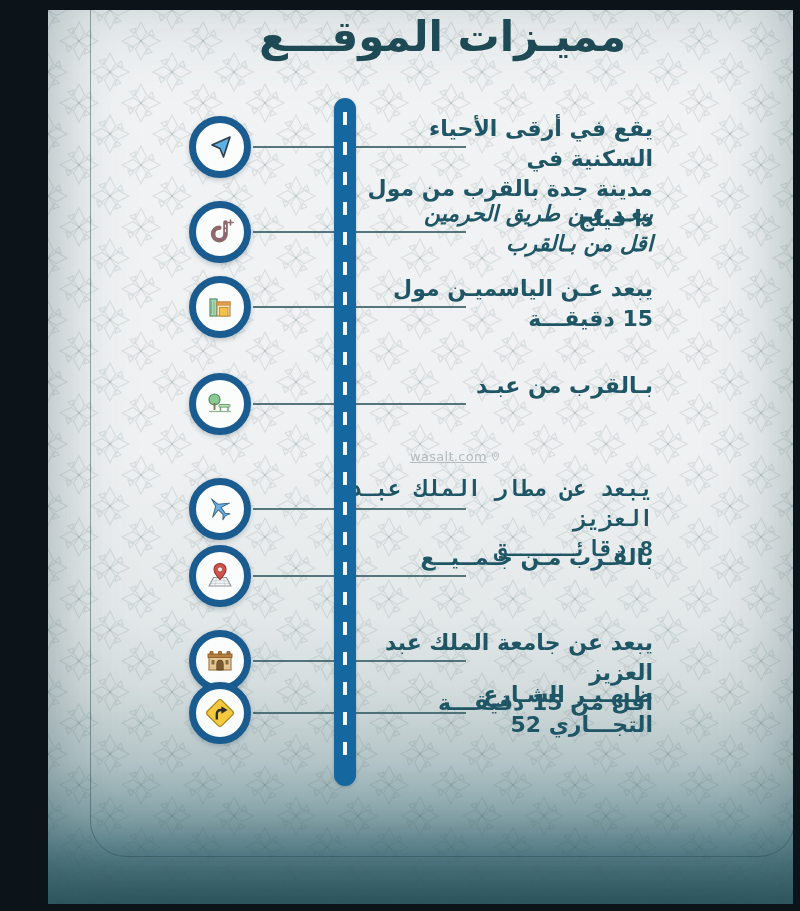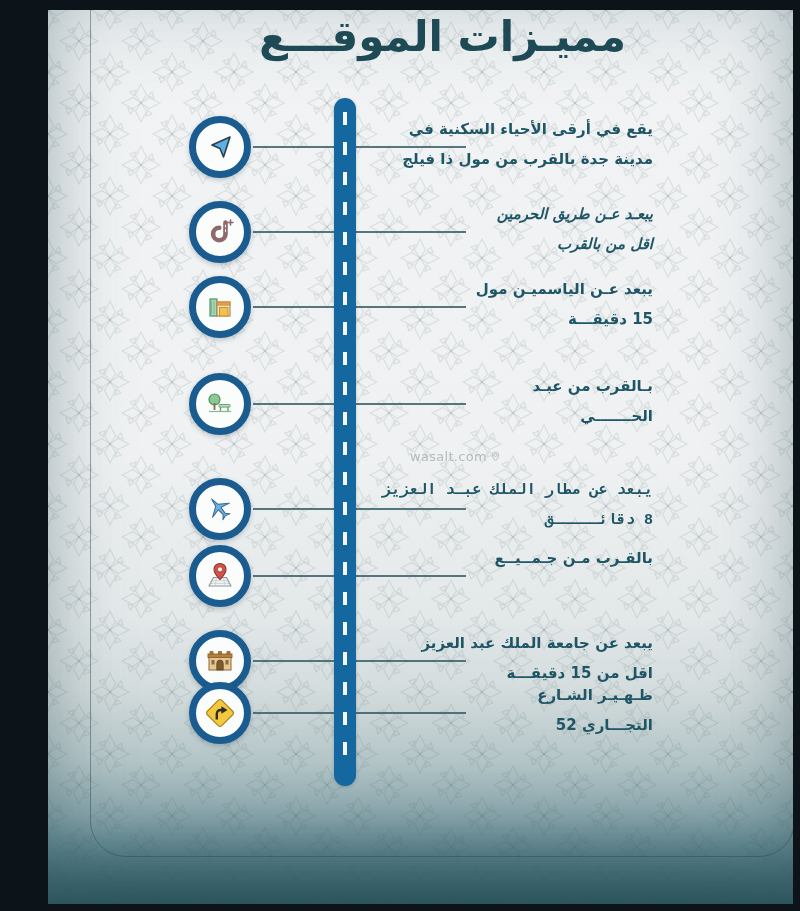--- a/index.html
+++ b/index.html
@@ -48,26 +48,27 @@
     position:absolute;left:141px;top:12px;width:62px;height:62px;z-index:7;
     background:#fbfcfc;border:7px solid #1a5c90;border-radius:50%;
     box-sizing:border-box;display:flex;align-items:center;justify-content:center;
     box-shadow:0 2px 5px rgba(25,55,75,.25);
   }
   .circle .icon{width:34px;height:34px;display:block;}
   .circle .icon svg{width:34px;height:34px;display:block;}
   .item-text{
     position:absolute;right:140px;top:10px;width:310px;z-index:5;
     direction:rtl;text-align:right;color:#1f5666;
-    font-size:15px;font-weight:bold;line-height:30px;
+    font-size:22px;font-weight:bold;line-height:30px;
   }
   .watermark{
     position:absolute;left:362px;top:439px;z-index:9;
     font-size:13px;color:#b3bbbe;display:flex;align-items:center;gap:3px;
     letter-spacing:.3px;
+    text-decoration:underline;
   }
   .watermark svg{display:block;}
 </style>
 </head>
 <body>
 
 <div class="inner">
 
   <svg class="pattern-layer" width="100%" height="100%" xmlns="http://www.w3.org/2000/svg">
     <defs>
@@ -118,21 +119,21 @@
       <span class="icon">
             <svg viewBox="0 0 34 34" fill="none" stroke-linecap="round">
               <path d="M22.5 7.5 V19 a6.2 6.2 0 1 1 -6.2 -6.2" stroke="#8e686c" stroke-width="4.6"></path>
               <path d="M22.5 10 V17.5" stroke="#f2ece9" stroke-width="1.1" stroke-dasharray="2 2.6"></path>
               <path d="M25 7.5 h5 M27.5 5 v5" stroke="#8e686c" stroke-width="1.6"></path>
             </svg>
           </span>
     </div>
     <div class="item-text">
       <div>يبعـد عـن طريق الحرمين</div>
-      <div>اقل من بالقرب</div>
+      <div>اقل من بـالقرب</div>
     </div>
   </div>
       <div class="row" style="top: 254px;">
     <div class="connector"></div>
     <div class="circle">
       <span class="icon">
             <svg viewBox="0 0 34 34">
               <rect x="7" y="9" width="7" height="17" fill="#a8d8b9" stroke="#54906c" stroke-width="1.2"></rect>
               <path d="M8.5 11 v13 M11 11 v13" stroke="#6fae87" stroke-width="0.8"></path>
               <rect x="14" y="12" width="13" height="14" fill="#f6ead0" stroke="#b08a4a" stroke-width="1.2"></rect>
@@ -154,21 +155,20 @@
               <circle cx="11.5" cy="12.5" r="5.5" fill="#8cc893" stroke="#4f9160" stroke-width="1.2"></circle>
               <rect x="10.6" y="16" width="1.8" height="7" fill="#8b6b4e"></rect>
               <rect x="16" y="17.5" width="11" height="2.6" rx="0.6" fill="#bfe0b0" stroke="#69a273" stroke-width="1"></rect>
               <path d="M17.5 20 V24 M25 20 V24" stroke="#69a273" stroke-width="1.4"></path>
               <path d="M6 24.5 H28" stroke="#8fb492" stroke-width="1.2"></path>
             </svg>
           </span>
     </div>
     <div class="item-text">
       <div>بـالقرب من عبـد</div>
-      <div>الحـــــــي</div>
     </div>
   </div>
       <div class="row" style="top: 456px; font-family: Liberation Mono, monospace;">
     <div class="connector"></div>
     <div class="circle">
       <span class="icon">
             <svg viewBox="0 0 34 34">
               <g transform="rotate(-40 17 17)">
                 <path d="M17 4 L18.6 12.2 L28 18.6 L18.8 16.4 L18.2 23.4 L21.6 27 L17 25.6 L12.4 27 L15.8 23.4 L15.2 16.4 L6 18.6 L15.4 12.2 Z" fill="#6fb0dd" stroke="#37678f" stroke-width="1" stroke-linejoin="round"></path>
               </g>

